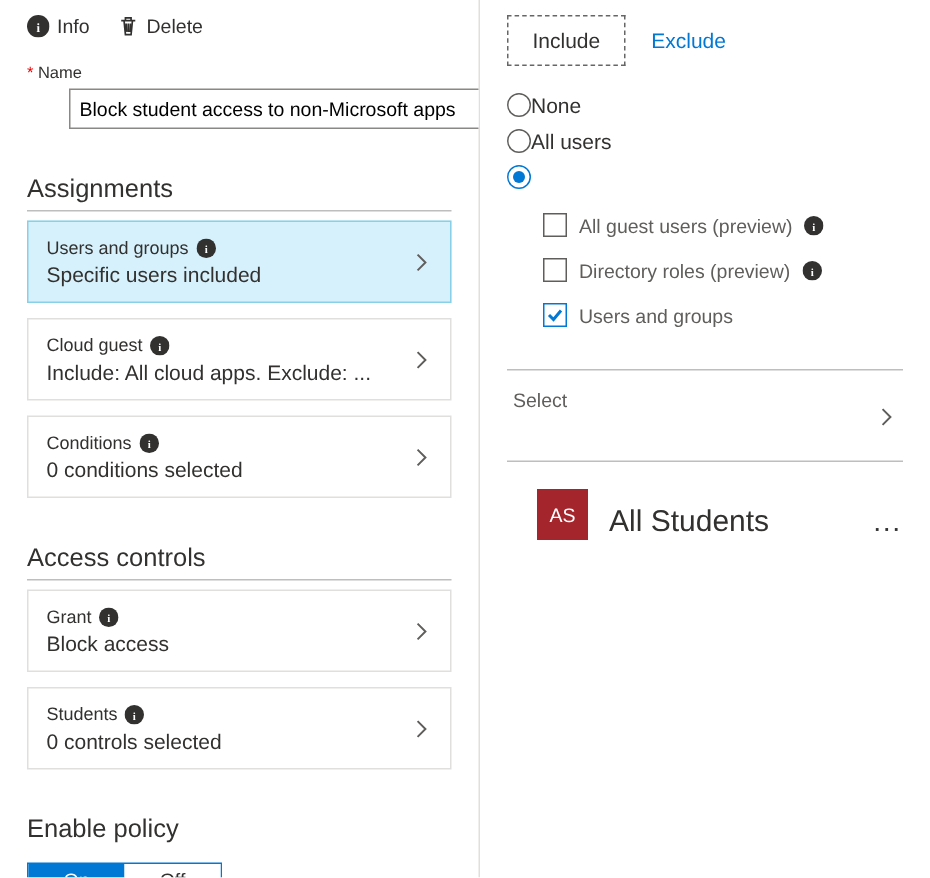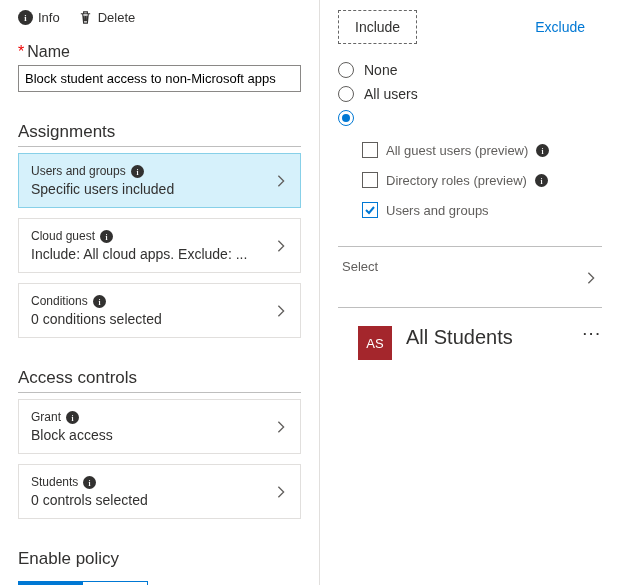--- a/index.html
+++ b/index.html
@@ -5,23 +5,23 @@
 * { box-sizing: border-box; margin: 0; padding: 0; font-family: "Segoe UI", Arial, sans-serif; }
 body { width: 620px; height: 585px; display: flex; background: #fff; color: #323130; font-size: 13px; }
 
 .left-panel { width: 320px; padding: 10px 18px 18px 18px; border-right: 1px solid #e1dfdd; overflow: hidden; }
 .right-panel { flex: 1; padding: 10px 18px 18px 18px; }
 
 .toolbar { display: flex; gap: 18px; margin-bottom: 18px; }
 .tb-item { display: flex; align-items: center; gap: 5px; cursor: pointer; font-size: 13px; }
 .tb-item svg { width: 15px; height: 15px; }
 
-.field-label { font-size: 16px; margin-bottom: 4px; }
+.field-label { font-size: 11px; margin-bottom: 4px; }
 .req { color: #e00; margin-right: 3px; }
-.text-input { width: 100%; padding: 5px 6px; border: 1px solid #8a8886; font-size: 13px; }
+.text-input { width: 100%; padding: 5px 6px; border: 1px solid #8a8886; font-size: 13px; margin-left: 28px; }
 
 .section-title { font-size: 17px; font-weight: 400; margin-top: 30px; margin-bottom: 6px; border-bottom: 1px solid #bebebe; padding-bottom: 4px; }
 
 .item-row { display: flex; align-items: center; justify-content: space-between; border: 1px solid #e1dfdd; border-top: none; padding: 10px 12px; cursor: pointer; }
 .item-row:first-of-type { border-top: 1px solid #e1dfdd; }
 .item-row.selected { background: #d6f1fb; border: 1px solid #87d0e8; }
 .item-row .row-head { font-size: 12px; display: flex; align-items: center; gap: 5px; margin-bottom: 3px; }
 .item-row .row-sub { font-size: 14px; }
 .chev { width: 14px; height: 14px; }
 .chev polyline { fill:none; stroke:#605e5c; stroke-width:1.5; }
@@ -31,43 +31,43 @@
 .info-icon text { fill:#fff; font-size:9px; font-weight:bold; font-family:serif; }
 
 .item-stack { margin-top: 6px; }
 .item-stack .item-row + .item-row { margin-top: 10px; border-top: 1px solid #e1dfdd; }
 
 .toggle { display: flex; width: 130px; border: 1px solid #0078d4; margin-top: 8px; }
 .toggle div { flex: 1; text-align: center; padding: 3px 0; font-size: 13px; cursor: pointer; }
 .tg-on { background: #0078d4; color: #fff; }
 .tg-off { background: #fff; color: #323130; }
 
-.tabs { display: flex; gap: 0; justify-content: space-between; }
+.tabs { display: flex; gap: 0; }
 .tab { padding: 8px 16px; font-size: 14px; cursor: pointer; border: 1px solid transparent; }
 .tab.active { border: 1px dashed #666; color: #323130; }
 .tab:not(.active) { color: #0078d4; }
 
 .radio-list { margin-top: 18px; }
-.radio-item { display: flex; align-items: center; gap: 10px; margin-bottom: 8px; font-size: 14px; cursor: pointer; }
+.radio-item { display: flex; align-items: center; gap: 0; margin-bottom: 8px; font-size: 14px; cursor: pointer; }
 .rad { width: 16px; height: 16px; border: 1px solid #605e5c; border-radius: 50%; display: flex; align-items: center; justify-content: center; }
 .rad.checked { border-color: #0078d4; }
 .rad.checked::after { content:""; width:8px; height:8px; background:#0078d4; border-radius:50%; }
 
 .check-list { margin: 16px 0 28px 24px; }
 .check-item { display: flex; align-items: center; gap: 8px; margin-bottom: 14px; font-size: 13px; color: #605e5c; }
 .cbox { width: 16px; height: 16px; border: 1px solid #605e5c; display:flex; align-items:center; justify-content:center; }
 .cbox.checked { border-color:#0078d4; }
 .cbox.checked svg { display:block; }
 .cbox svg { display:none; width:12px; height:12px; }
 .cbox svg polyline { fill:none; stroke:#0078d4; stroke-width:2; }
 
 .select-row { border-top: 1px solid #bebebe; border-bottom: 1px solid #bebebe; padding: 12px 4px 22px 4px; display:flex; justify-content:space-between; align-items:flex-start; cursor:pointer; color:#605e5c; margin-top:4px;}
 .select-row .chev { margin-top:12px; }
 
-.group-row { display:flex; align-items:flex-start; gap:14px; margin-top:18px;padding-left:20px; }
+.group-row { display:flex; align-items:flex-end; gap:14px; margin-top:18px;padding-left:20px; }
 .badge { width:34px; height:34px; background:#a4262c; color:#fff; display:flex; align-items:center; justify-content:center; font-size:13px; }
 .group-name { flex:1; font-size:20px; }
 .more { cursor:pointer; letter-spacing:2px; font-weight:bold; }
 </style>
 </head>
 <body>
 
 <div class="left-panel">
   <div class="toolbar">
     <div class="tb-item">

